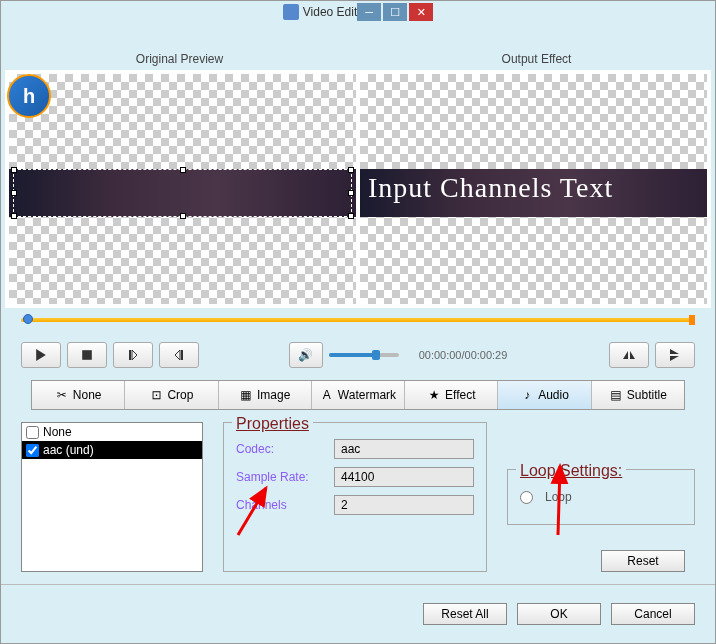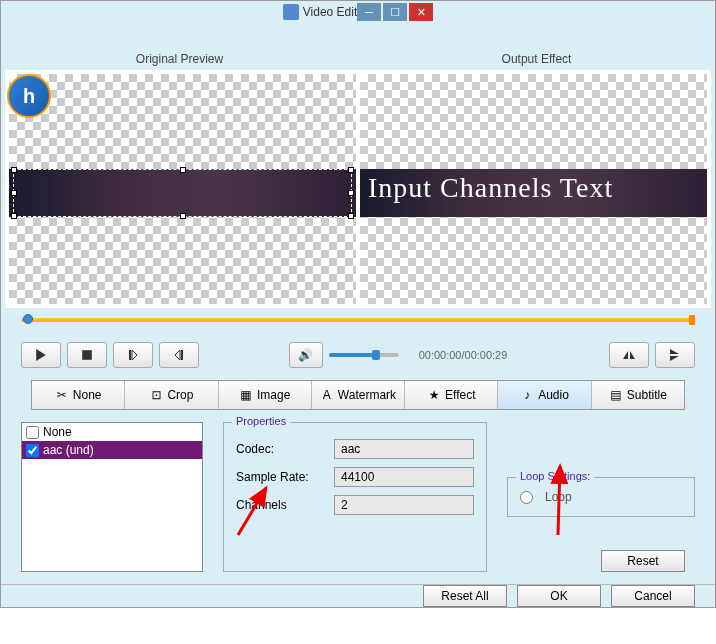--- a/index.html
+++ b/index.html
@@ -59,36 +59,36 @@
 
 .tabs-bar { display: flex; background: linear-gradient(#fdfdfd,#e8e8e8); border: 1px solid #999; margin: 0 30px; }
 .tab { flex: 1; display: flex; align-items: center; justify-content: center; gap: 4px; height: 28px; border-right: 1px solid #bbb; cursor: pointer; font-size: 12px; }
 .tab:last-child { border-right: none; }
 .tab.active { background: linear-gradient(#e6f3fc, #c9e4f5); }
 .tab-icon { width: 14px; height: 14px; display: flex; align-items: center; justify-content: center; font-size: 12px; }
 
 .panel { display: flex; gap: 20px; padding: 12px 20px; background: #daeef5; position: relative; }
 .track-list { width: 210px; height: 150px; background: #fff; border: 1px solid #888; }
 .track-item { display: flex; align-items: center; gap: 4px; padding: 2px 4px; font-size: 12px; }
-.track-item.selected { background: #701a75; color: #fff; }
+.track-item.selected { background: #000000; color: #fff; }
 .track-cb { width: 13px; height: 13px; }
 
 .properties-group { border: 1px solid #aaa; padding: 8px 12px; position: relative; background: #daeef5; }
-.group-label { position: absolute; top: -8px; left: 8px; background: #daeef5; padding: 0 4px; font-size: 11px; color: #4c1d95; }
+.group-label { position: absolute; top: -8px; left: 8px; background: #daeef5; padding: 0 4px; font-size: 16px; color: #7f1d1d; text-decoration: underline; }
 .prop-row { display: flex; align-items: center; margin: 8px 0; gap: 8px; }
-.prop-label { width: 90px; font-size: 12px; color: #000000; }
+.prop-label { width: 90px; font-size: 12px; color: #8b5cf6; }
 .prop-input { width: 140px; height: 20px; background: #e8e8e8; border: 1px solid #999; padding: 2px 6px; font-size: 12px; }
 
 .loop-group { border: 1px solid #aaa; padding: 8px 12px; position: relative; background: #daeef5; width: 188px; }
-.radio-row { display: flex; align-items: center; gap: 12px; margin: 4px 0; font-size: 12px; color: #555; }
+.radio-row { display: flex; align-items: center; gap: 12px; margin: 12px 0; font-size: 12px; color: #555; }
 
 .reset-btn-row { position: absolute; right: 30px; bottom: 12px; }
 .btn { width: 84px; height: 22px; background: linear-gradient(#fdfdfd,#e5e5e5); border: 1px solid #888; font-size: 12px; cursor: pointer; }
 
-.footer-btns { display: flex; justify-content: flex-end; gap: 10px; padding: 0 20px; border-top: 1px solid #bbb; }
+.footer-btns { display: flex; justify-content: flex-end; gap: 10px; padding: 18px 20px; border-top: 1px solid #bbb; }
 
 .red-arrow { position: absolute; z-index: 20; pointer-events: none; }
 .arrow1 { left: 235px; top: 430px; }
 .arrow2 { left: 545px; top: 410px; }
 
 svg.play { width: 12px; height: 12px; }
 </style>
 </head>
 <body>
 

